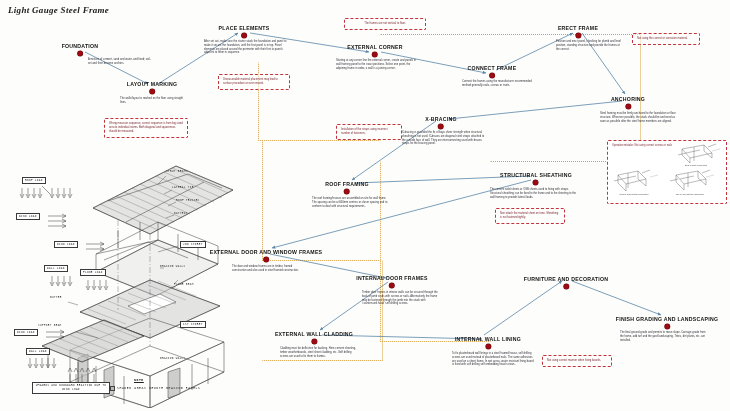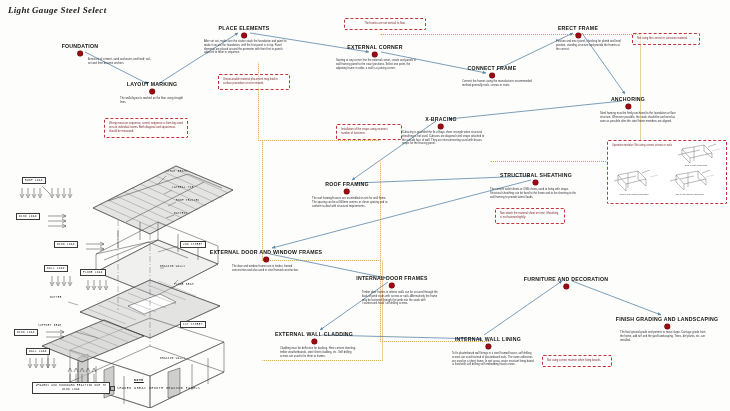--- a/index.html
+++ b/index.html
@@ -32,21 +32,21 @@
           border:.4px solid #444;margin-right:2px;vertical-align:middle;}
   .tech{position:absolute;border:.7px dashed #c2333c;border-radius:1.5px;background:#fff;}
   .tech .cap{position:absolute;font-size:2.6px;color:#7a2630;line-height:1.5;}
   .tech .sub{position:absolute;font-size:2.1px;color:#3b3b3b;text-align:center;width:60px;}
 </style>
 </head>
 <body>
 
 <div id="board">
 
-  <div class="title">Light Gauge Steel Select</div>
+  <div class="title">Light Gauge Steel Frame</div>
 
   <div class="grp" style="left:258px;top:62px;width:122px;height:78px;border-top:none;border-right:none;"></div>
   <div class="grp" style="left:262px;top:140px;width:118px;height:120px;border-top:none;border-right:none;"></div>
   <div class="grp" style="left:380px;top:34px;width:260px;height:127px;border-left:none;border-bottom:none;"></div>
   <div class="grp" style="left:380px;top:161px;width:110px;height:180px;border-top:none;border-right:none;"></div>
   <div class="grp" style="left:262px;top:260px;width:120px;height:100px;border-top:none;border-left:none;"></div>
   <div class="grp" style="left:490px;top:161px;width:150px;height:40px;border-bottom:none;border-right:none;border-left:none;"></div>
 
   <svg class="layer" viewBox="0 0 730 411">
     <defs>

